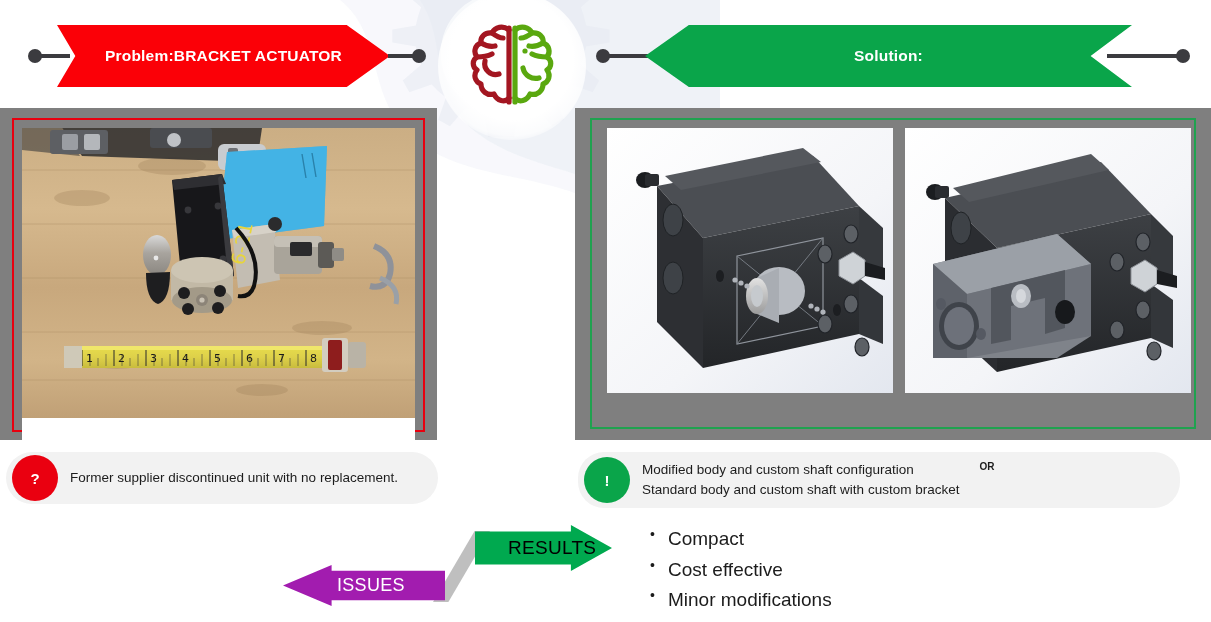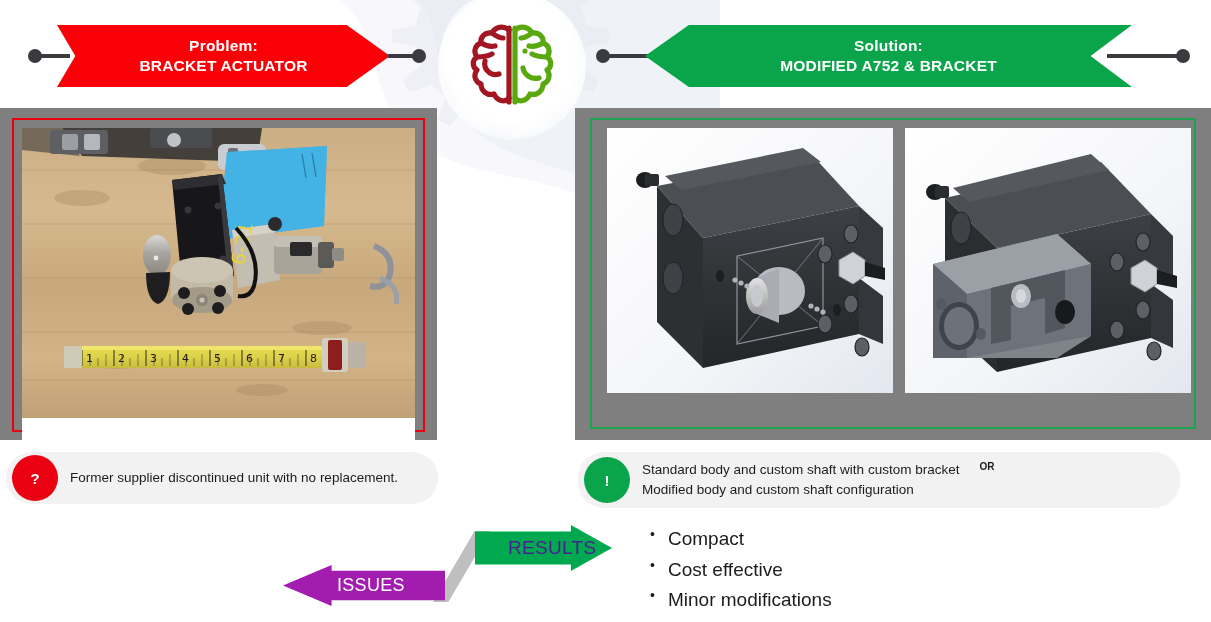--- a/index.html
+++ b/index.html
@@ -37,21 +37,21 @@
 
   .connector { position: absolute; height: 14px; }
   .connector .bar { position: absolute; top: 5px; height: 4px; background: #3b3b3f; }
   .connector .dot {
     position: absolute; top: 0px; width: 14px; height: 14px;
     border-radius: 50%; background: #3b3b3f;
   }
 
   .banner {
     position: absolute;
-    display: flex; flex-direction: column;
+    display: flex; flex-direction: row;
     align-items: center; justify-content: center;
     color: #ffffff;
     text-align: right;
     line-height: 1.28;
   }
   .banner .line1 { font-size: 15.5px; font-weight: bold; letter-spacing: .2px; }
   .banner .line2 { font-size: 15.5px; font-weight: bold; letter-spacing: .2px; }
 
   #banner-problem {
     left: 57px; top: 25px; width: 333px; height: 62px;
@@ -122,21 +122,21 @@
   #pill-solution .or { margin-left: 20px; font-weight: bold; font-size: 10px; color: #1c1c1c; }
 
   
   #arrow-results {
     position: absolute; left: 475px; top: 525px; width: 137px; height: 46px;
     background: #00a94f;
     clip-path: polygon(0 14%, 70% 14%, 70% 0, 100% 50%, 70% 100%, 70% 86%, 0 86%);
     display: flex; align-items: center;
   }
   #arrow-results .lbl {
-    color: #4c1d95; font-size: 19px; margin-left: 33px; letter-spacing: .3px;
+    color: #000000; font-size: 19px; margin-left: 33px; letter-spacing: .3px;
   }
   #arrow-issues {
     position: absolute; left: 283px; top: 565px; width: 162px; height: 41px;
     background: #a21caf;
     clip-path: polygon(0 50%, 30% 0, 30% 14%, 100% 14%, 100% 86%, 30% 86%, 30% 100%);
     display: flex; align-items: center;
   }
   #arrow-issues .lbl {
     color: #fff; font-size: 18px; margin-left: 54px; letter-spacing: .3px;
   }
@@ -219,21 +219,20 @@
       </svg>
     </div>
 
     <div class="connector" style="left:596px; top:49px; width:54px;">
       <span class="dot" style="left:0;"></span>
       <span class="bar" style="left:10px; width:46px;"></span>
     </div>
 
     <div id="banner-solution" class="banner">
       <span class="line1">Solution:</span>
-      <span class="line2">MODIFIED A752 &amp; BRACKET</span>
     </div>
 
     <div class="connector" style="left:1107px; top:49px; width:80px;">
       <span class="bar" style="left:0; width:74px;"></span>
       <span class="dot" style="left:69px;"></span>
     </div>
   </div>
 
   <div id="panel-problem" class="frame">
     <div class="inner-border"></div>
@@ -515,22 +514,22 @@
 
   <div id="pill-problem" class="pill">
     <span class="badge">?</span>
     <span class="body">Former supplier discontinued unit with no replacement.</span>
   </div>
 
   <div id="pill-solution" class="pill">
     <span class="badge">!</span>
     <span class="body">
       <span class="lines">
+        <span>Modified body and custom shaft configuration</span>
         <span>Standard body and custom shaft with custom bracket</span>
-        <span>Modified body and custom shaft configuration</span>
       </span>
       <span class="or">OR</span>
     </span>
   </div>
 
 
   <div id="arrow-connector"></div>
 
   <div id="arrow-issues">
     <span class="lbl">ISSUES</span>

